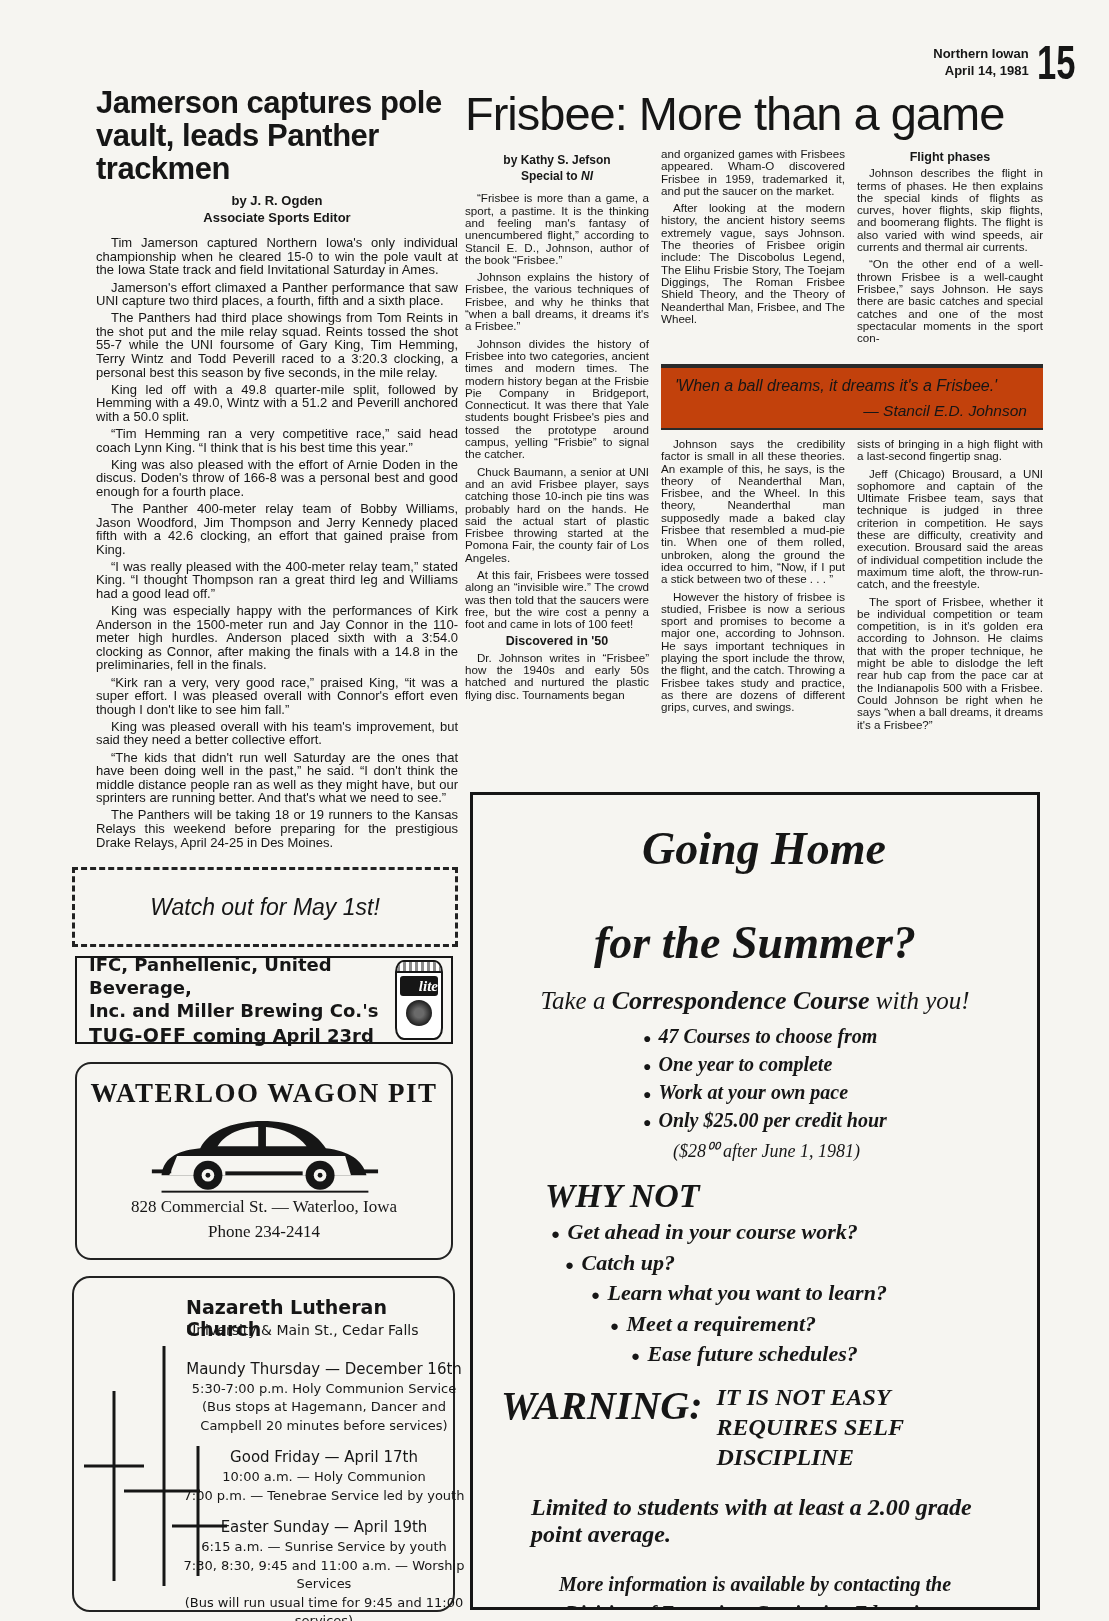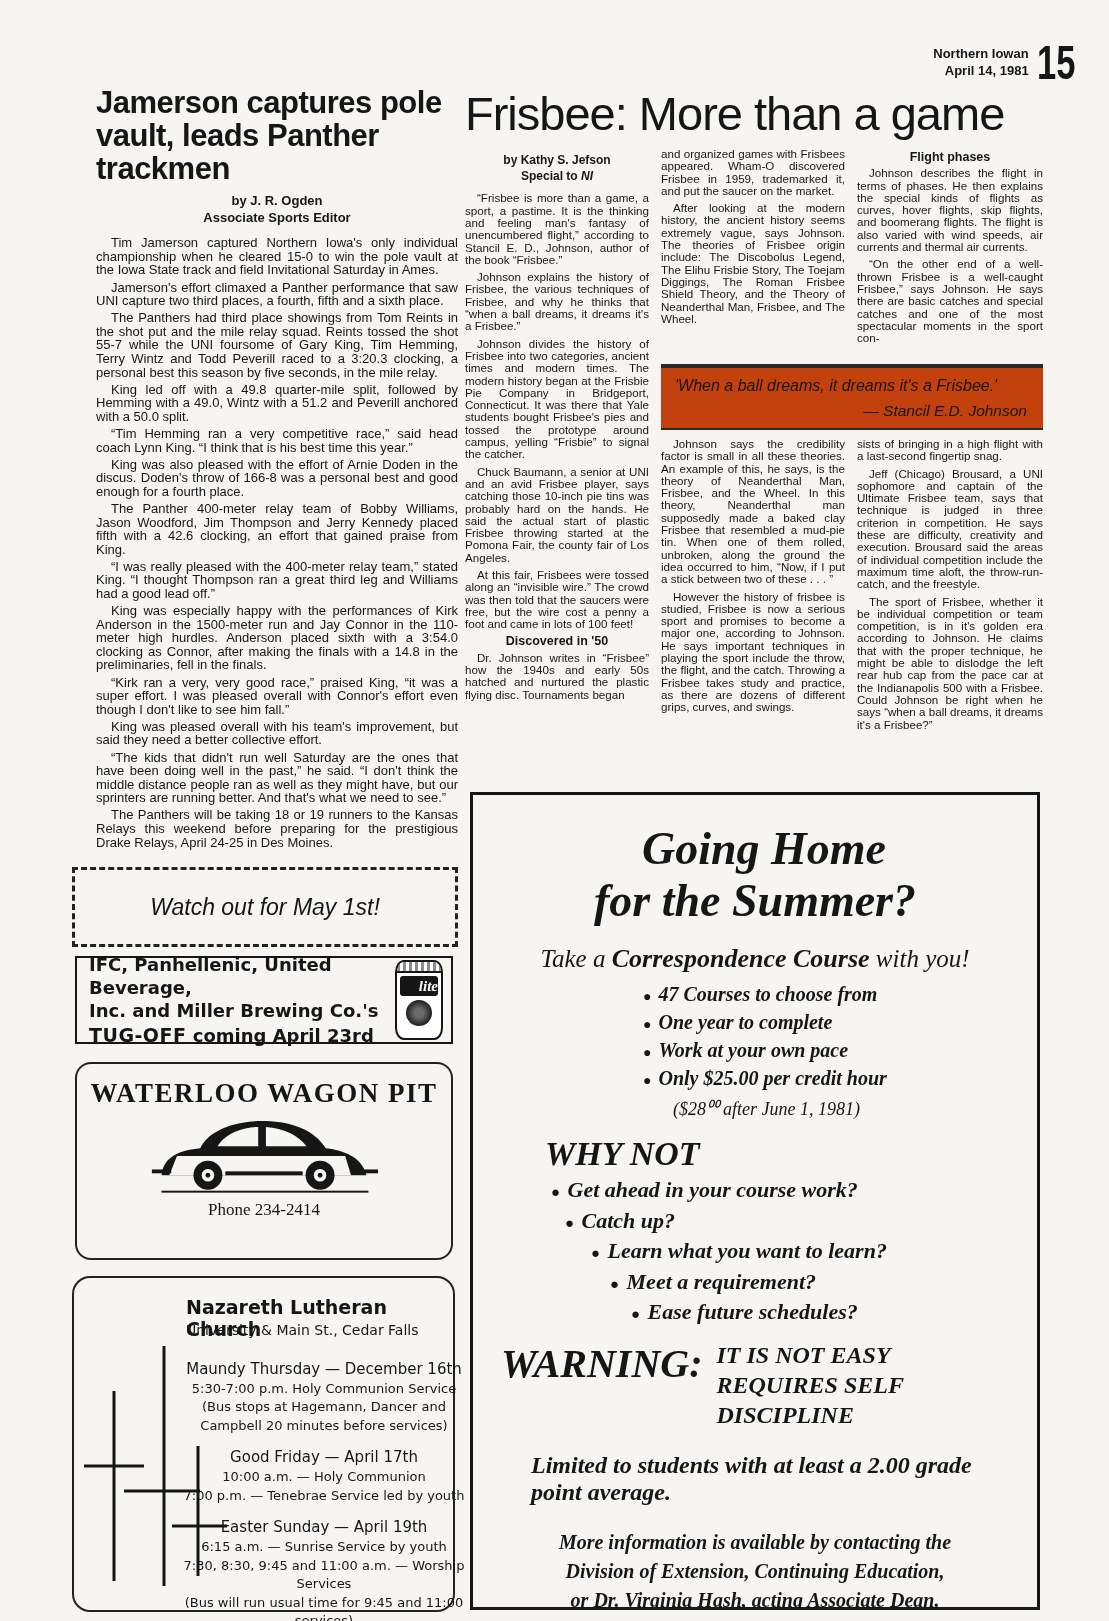--- a/index.html
+++ b/index.html
@@ -62,21 +62,21 @@
   .church-loc{position:absolute;left:112px;top:44px;font-size:14px;}
   .church-crosses{position:absolute;left:8px;top:58px;}
   .church-sched{position:absolute;left:104px;top:82px;width:292px;text-align:center;}
   .svc{margin-bottom:13px;}
   .svc-day{font-size:15px;margin-bottom:2px;}
   .svc-details{font-size:13px;line-height:1.42;white-space:pre-line;}
 
   
   .gh{position:absolute;left:470px;top:792px;width:570px;height:818px;border:3px solid #161616;
       font-family:"Liberation Serif",serif;font-style:italic;box-sizing:border-box;overflow:hidden;}
-  .gh-title{text-align:center;font-size:46px;font-weight:bold;line-height:52px;}
+  .gh-title{text-align:center;font-size:46px;font-weight:bold;line-height:52px;margin-top:42px;}
   .gh-title.first{margin-top:28px;padding-left:18px;}
   .gh-subtitle{text-align:center;font-size:25px;margin-top:17px;}
   .gh-subtitle b{font-size:26px;}
   .gh-features{list-style:none;margin:10px 0 0 170px;padding:0;font-size:20px;font-weight:bold;line-height:21px;}
   .gh-features li{margin-bottom:5px;}
   .gh-features li:before{content:"\25CF\00a0\00a0";font-size:14px;}
   .gh-price{margin:1px 0 0 200px;font-size:18px;}
   .gh-whynot{font-size:34px;font-weight:bold;margin:15px 0 6px 72px;}
   .gh-whylist{list-style:none;margin:0;padding:0;font-size:22px;font-weight:bold;line-height:22.5px;}
   .gh-whylist li{margin-bottom:6px;}
@@ -207,20 +207,21 @@
       <rect x="4" y="60" width="20" height="4" fill="#161616"></rect>
       <rect x="218" y="60" width="20" height="4" fill="#161616"></rect>
       <circle cx="62" cy="66" r="15" fill="#161616"></circle>
         <circle cx="62" cy="66" r="6.5" fill="#f6f5f1"></circle>
         <circle cx="62" cy="66" r="2.5" fill="#161616"></circle>
       <circle cx="178" cy="66" r="15" fill="#161616"></circle>
         <circle cx="178" cy="66" r="6.5" fill="#f6f5f1"></circle>
         <circle cx="178" cy="66" r="2.5" fill="#161616"></circle>
       <rect x="14" y="82" width="214" height="2" fill="#161616"></rect>
     </svg>
+    <div class="waterloo-addr">828 Commercial St. — Waterloo, Iowa</div>
     <div class="waterloo-phone">Phone 234-2414</div>
   </div>
 
   <div class="church">
     <div class="church-name">Nazareth Lutheran Church</div>
     <div class="church-loc">University &amp; Main St., Cedar Falls</div>
     <svg class="church-crosses" width="150" height="262" viewBox="0 0 150 262" stroke="#161616" stroke-width="3">
       <line x1="32" y1="55" x2="32" y2="245"></line>
         <line x1="2" y1="130" x2="62" y2="130"></line>
       <line x1="82" y1="10" x2="82" y2="250"></line>

